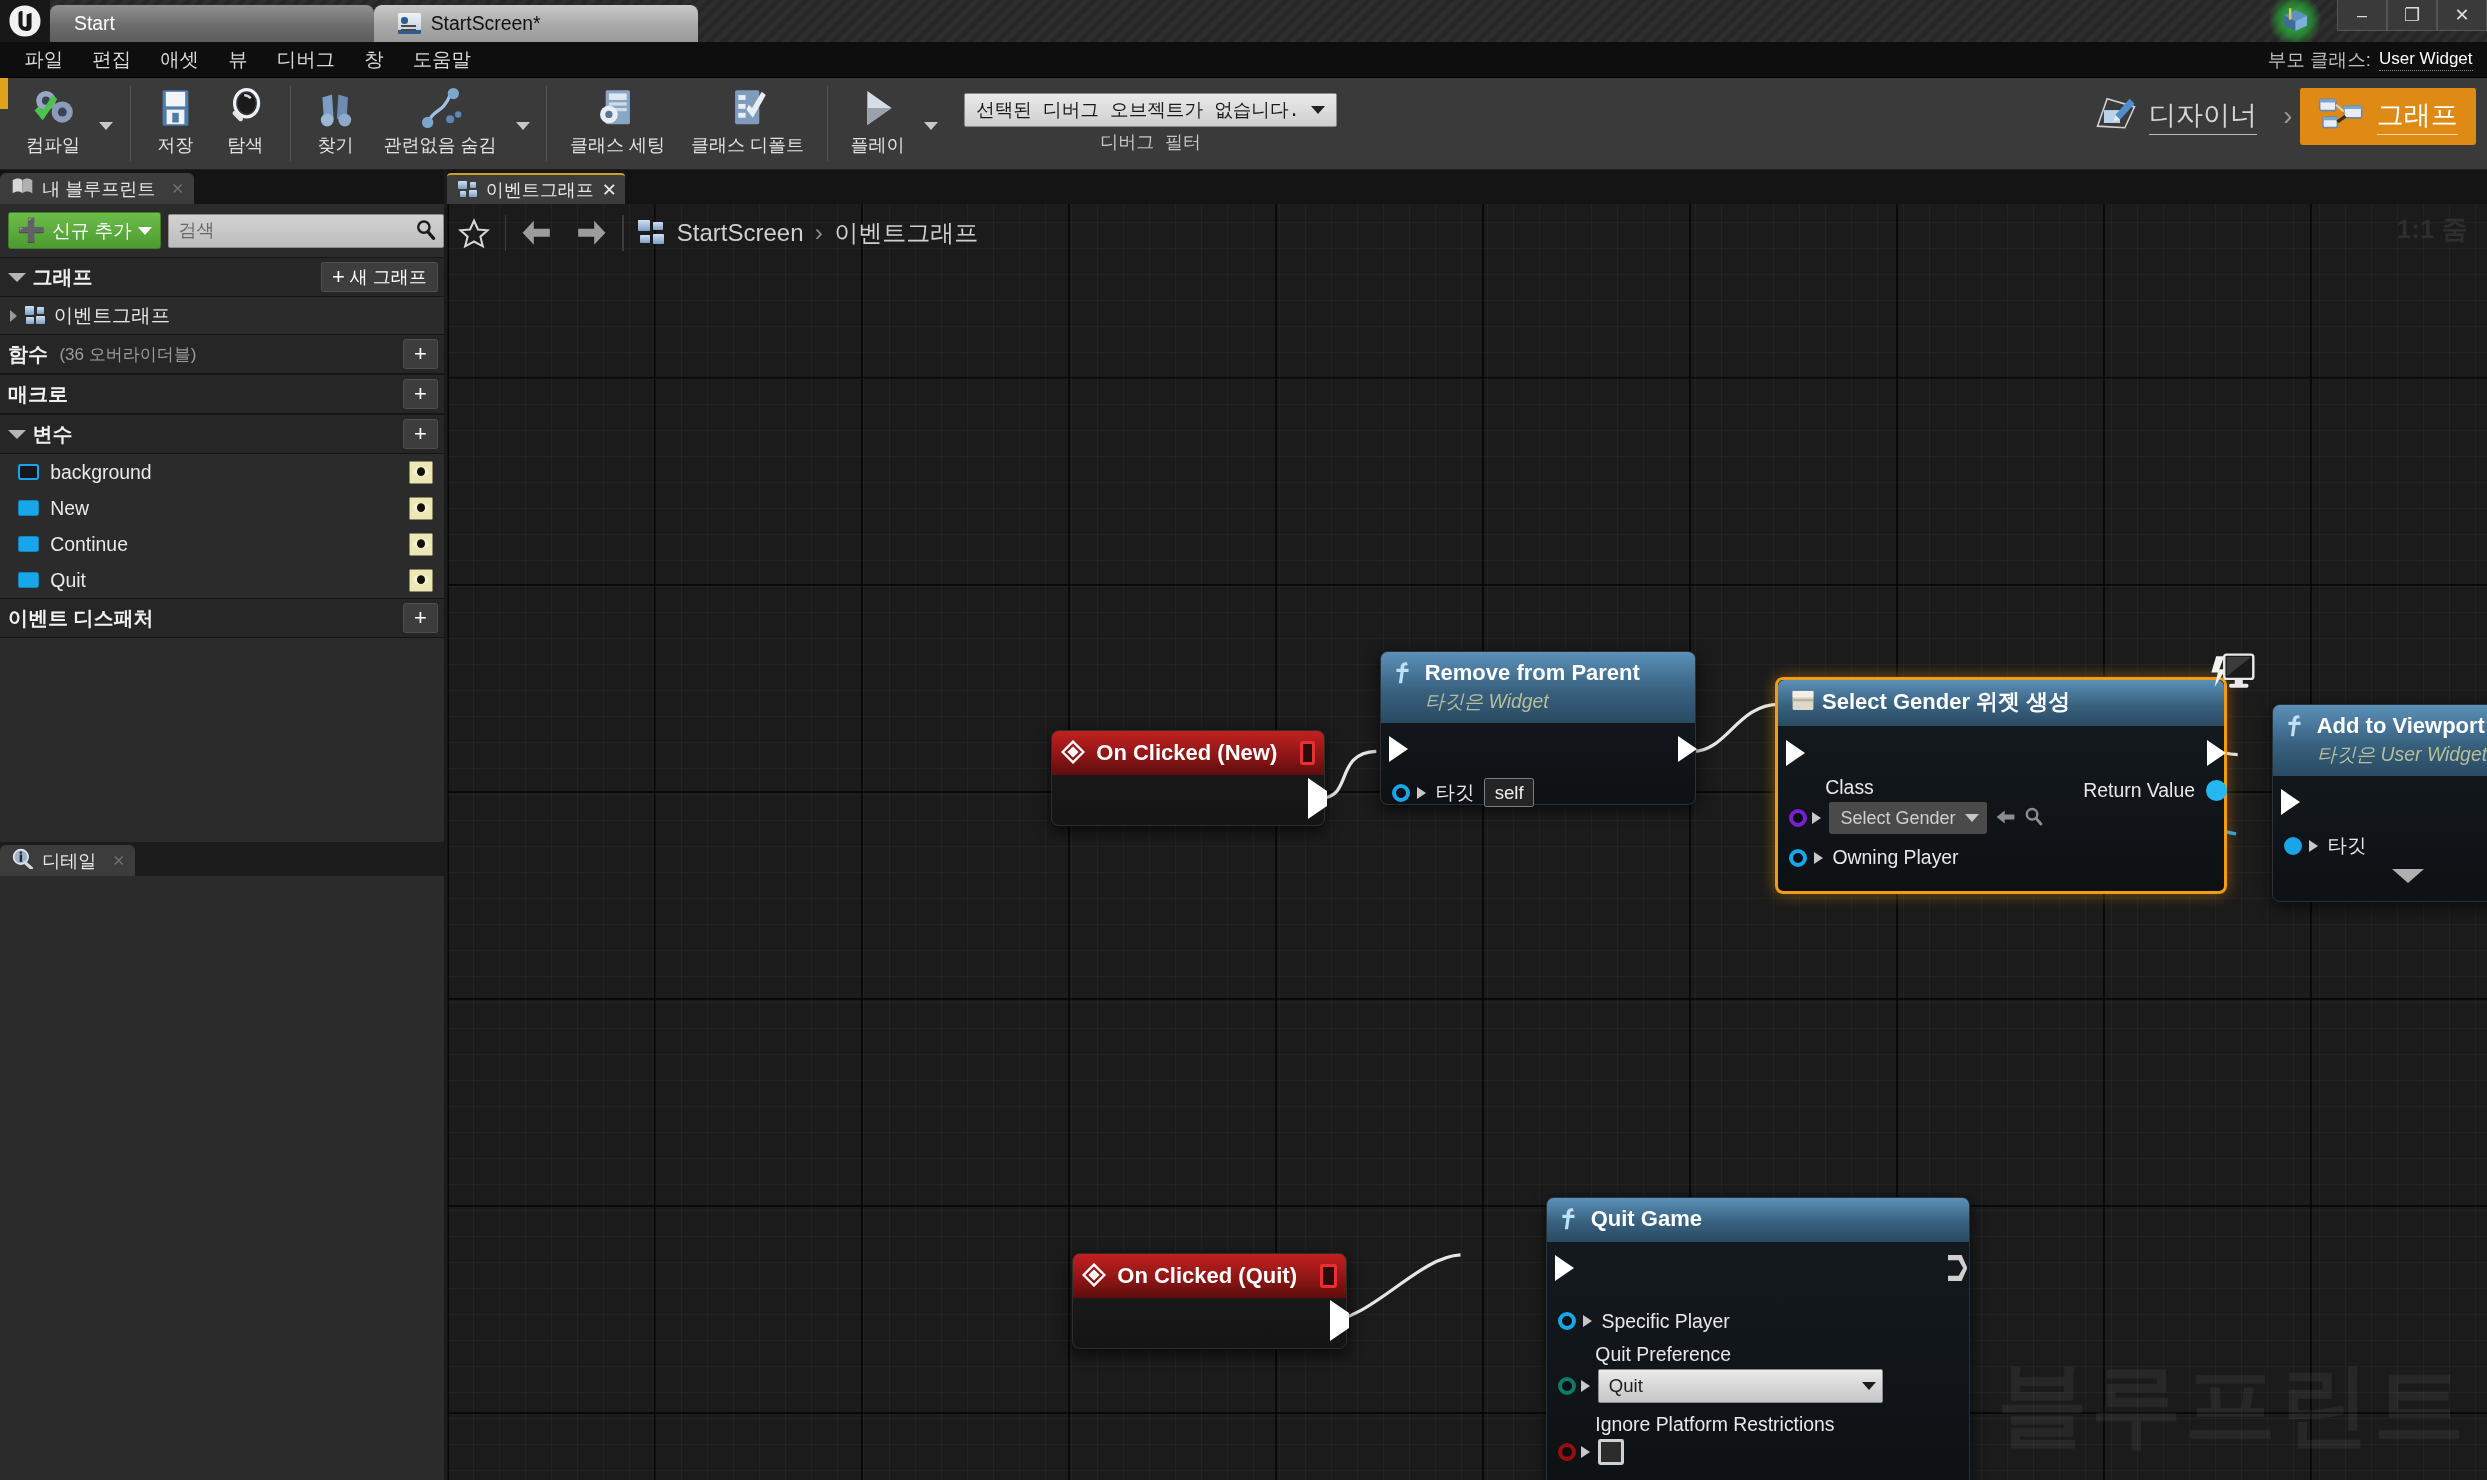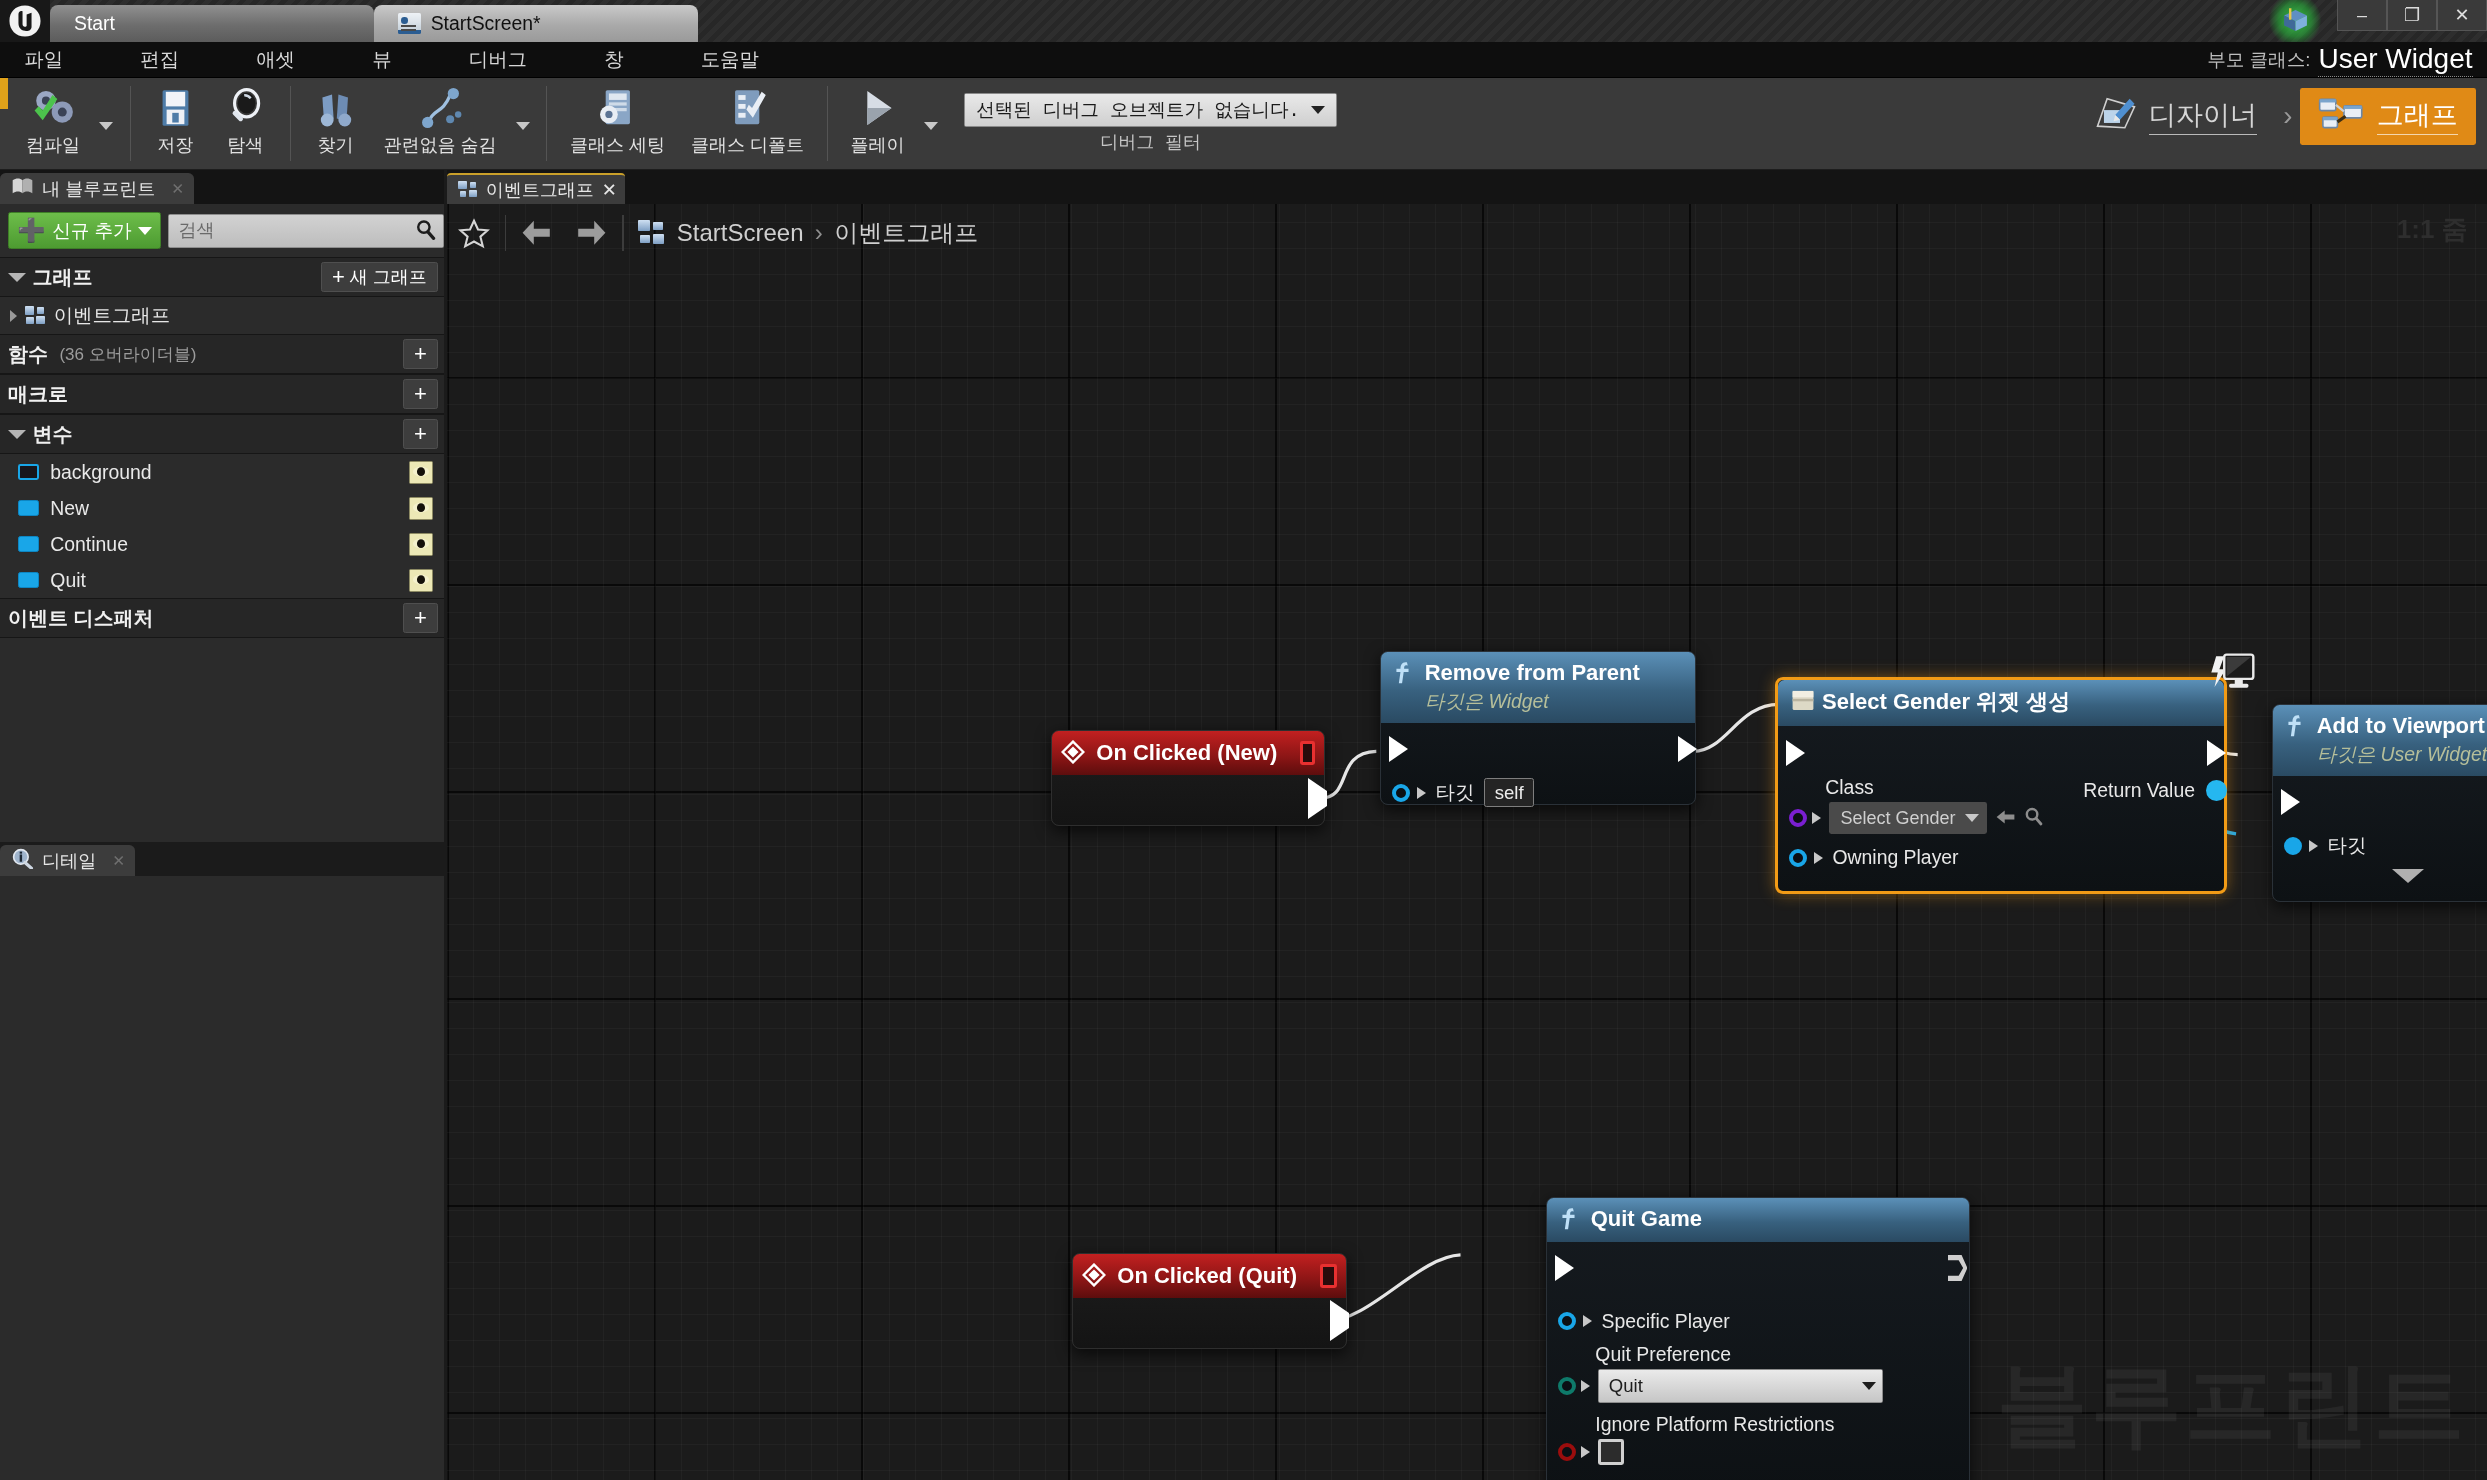--- a/index.html
+++ b/index.html
@@ -66,32 +66,31 @@
     width: 50px; height: 31px; background: #3a3a3a; border: 0.8px solid #555;
     border-top: none; color: #dcdcdc; font-size: 18px; cursor: pointer;
     display:flex; align-items:center; justify-content:center;
   }
 
   
   .menubar {
     position: absolute; top: 42px; left: 0; width: 2487px; height: 36px;
     background: #0e0e0e; display: flex; align-items: center; padding-left: 9.7px;
     border-bottom: 0.8px solid #000;
-    gap: 48px;
   }
   .menubar .mi {
     padding: 4px 14.6px; font-size: 19.4px; color: #d8d8d8; cursor: pointer; border-radius:2.4px;
   }
   .parentclass {
     position: absolute; right: 11.3px; top: 42px; height: 36px;
     display:flex; align-items:center; gap: 8px; font-size: 18.6px; color:#bdbdbd;
     padding-right: 3.2px;
   }
   .parentclass .pcval {
-    color:#ffffff; font-size: 28px; border-bottom: 1.6px dotted #8a8a8a; padding-bottom:0.8px;text-align:center;
+    color:#ffffff; font-size: 17px; border-bottom: 1.6px dotted #8a8a8a; padding-bottom:0.8px;text-align:center;
   }
 
   
   .toolbar {
     position: absolute; top: 78px; left: 0; width: 2487px; height: 92px;
     background: #3a3a3a; border-bottom: 0.8px solid #1d1d1d;
     display: flex; align-items: stretch;
   }
   .tb-accent {
     width: 8px; background: linear-gradient(180deg,#e0a21a 0%, #e0a21a 34%, #3a3a3a 34%);

